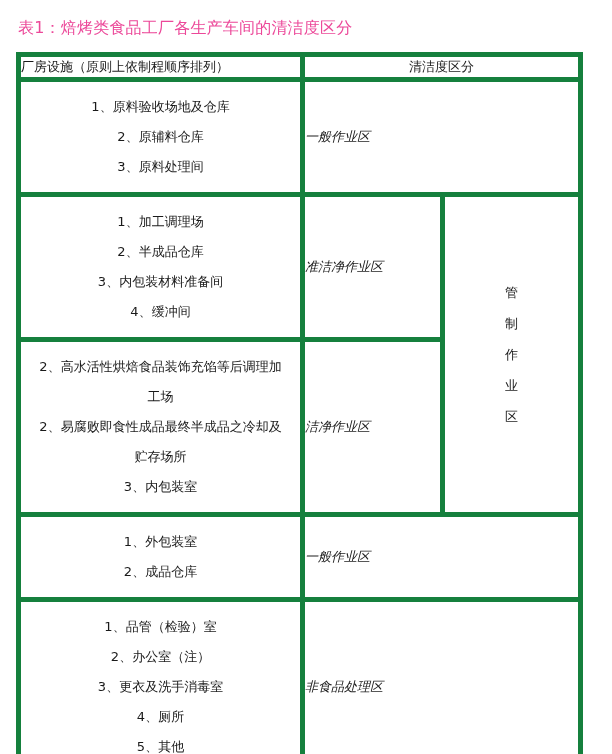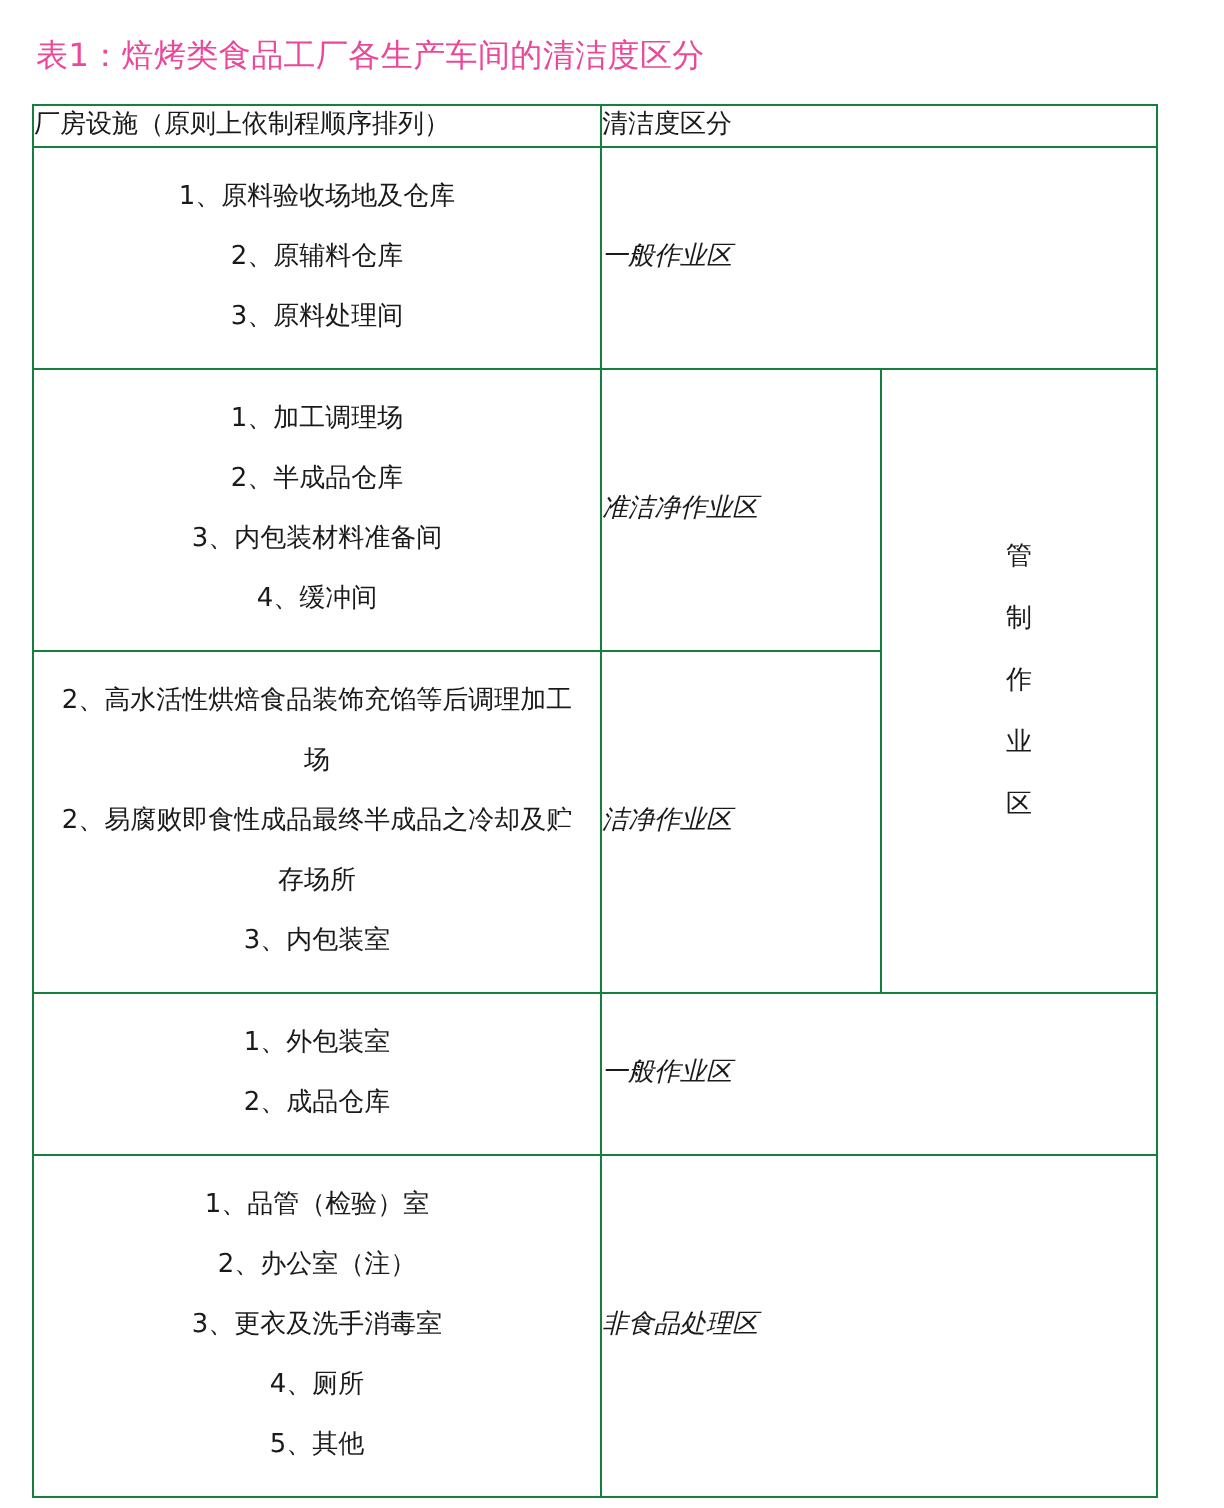--- a/index.html
+++ b/index.html
@@ -26,31 +26,32 @@
     margin: 4px 0 14px 2px;
     color: #ec4899;
     letter-spacing: 0.2px;
   }
   table.cleanliness-table {
     border-collapse: collapse;
     width: 562px;
     table-layout: fixed;
   }
   table.cleanliness-table td {
-    border: 1px solid #15803d;
+    border: 5px solid #15803d;
     vertical-align: middle;
     padding: 0;
     margin-top: 44px;
   }
   .head-cell {
     font-size: 13px;
     line-height: 20px;
     padding: 12px 12px;
   }
   .head-center {
+    text-align: center;
   }
   .item-list {
     padding: 10px 12px 10px 12px;
   }
   .item-line {
     font-size: 13px;
     line-height: 30px;
     white-space: normal;
     text-align: center;
   }

